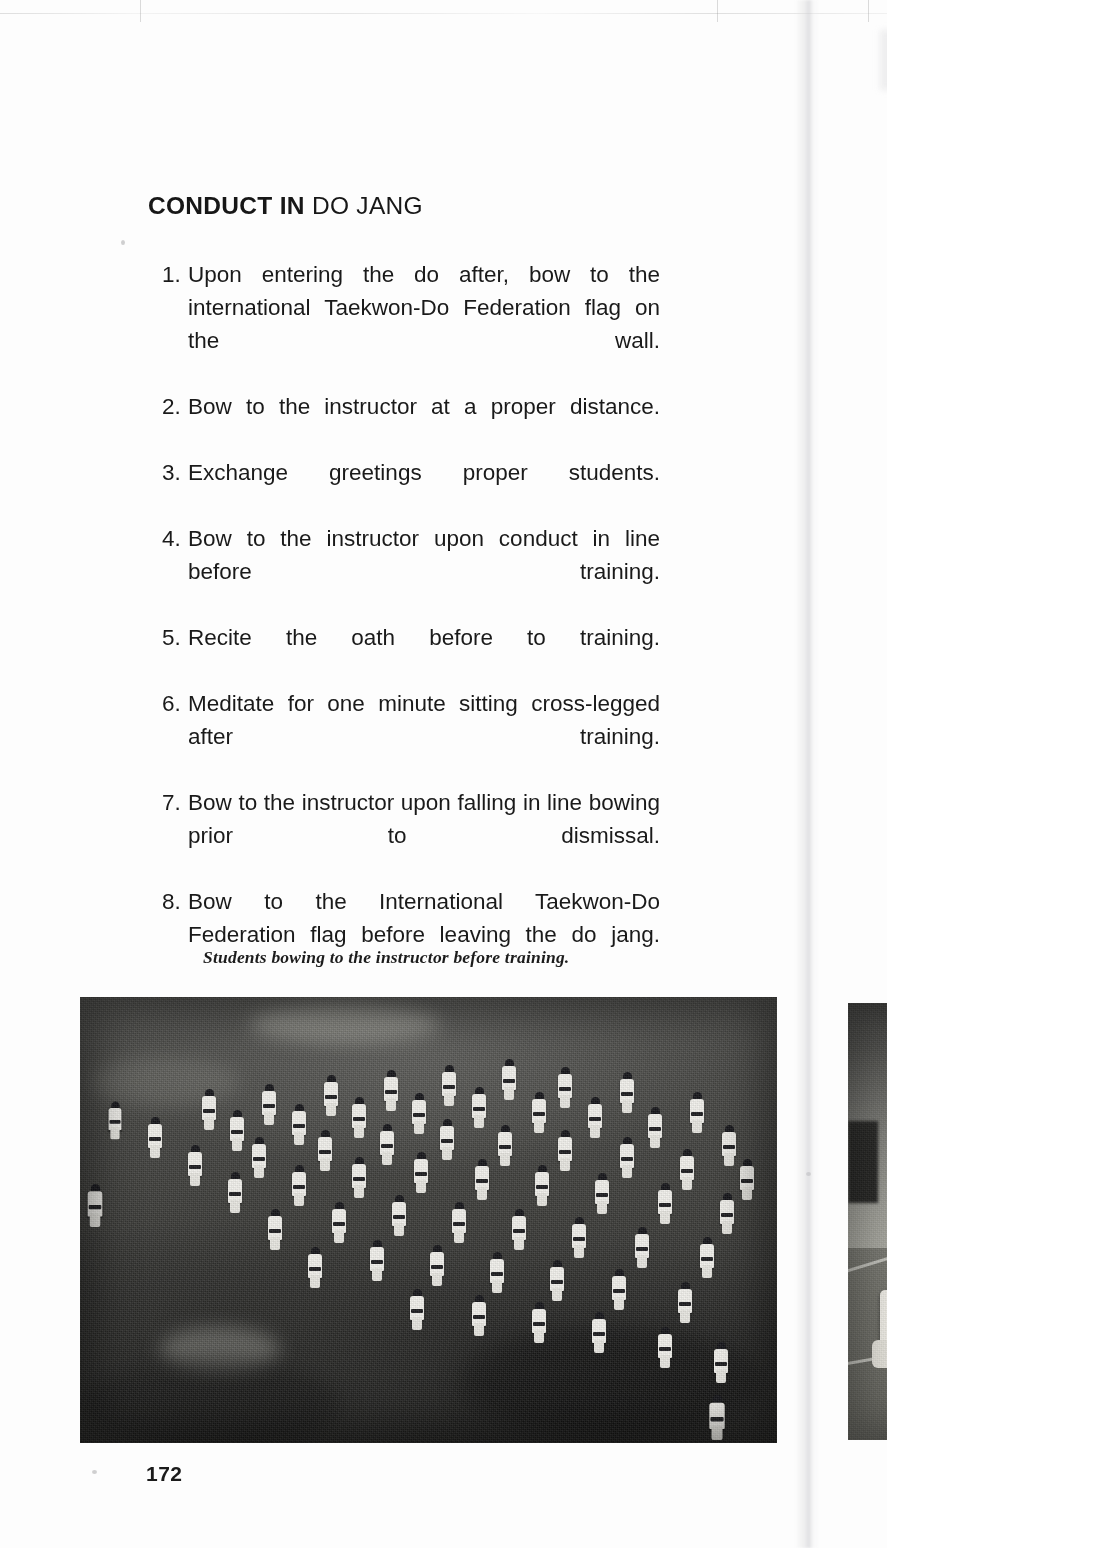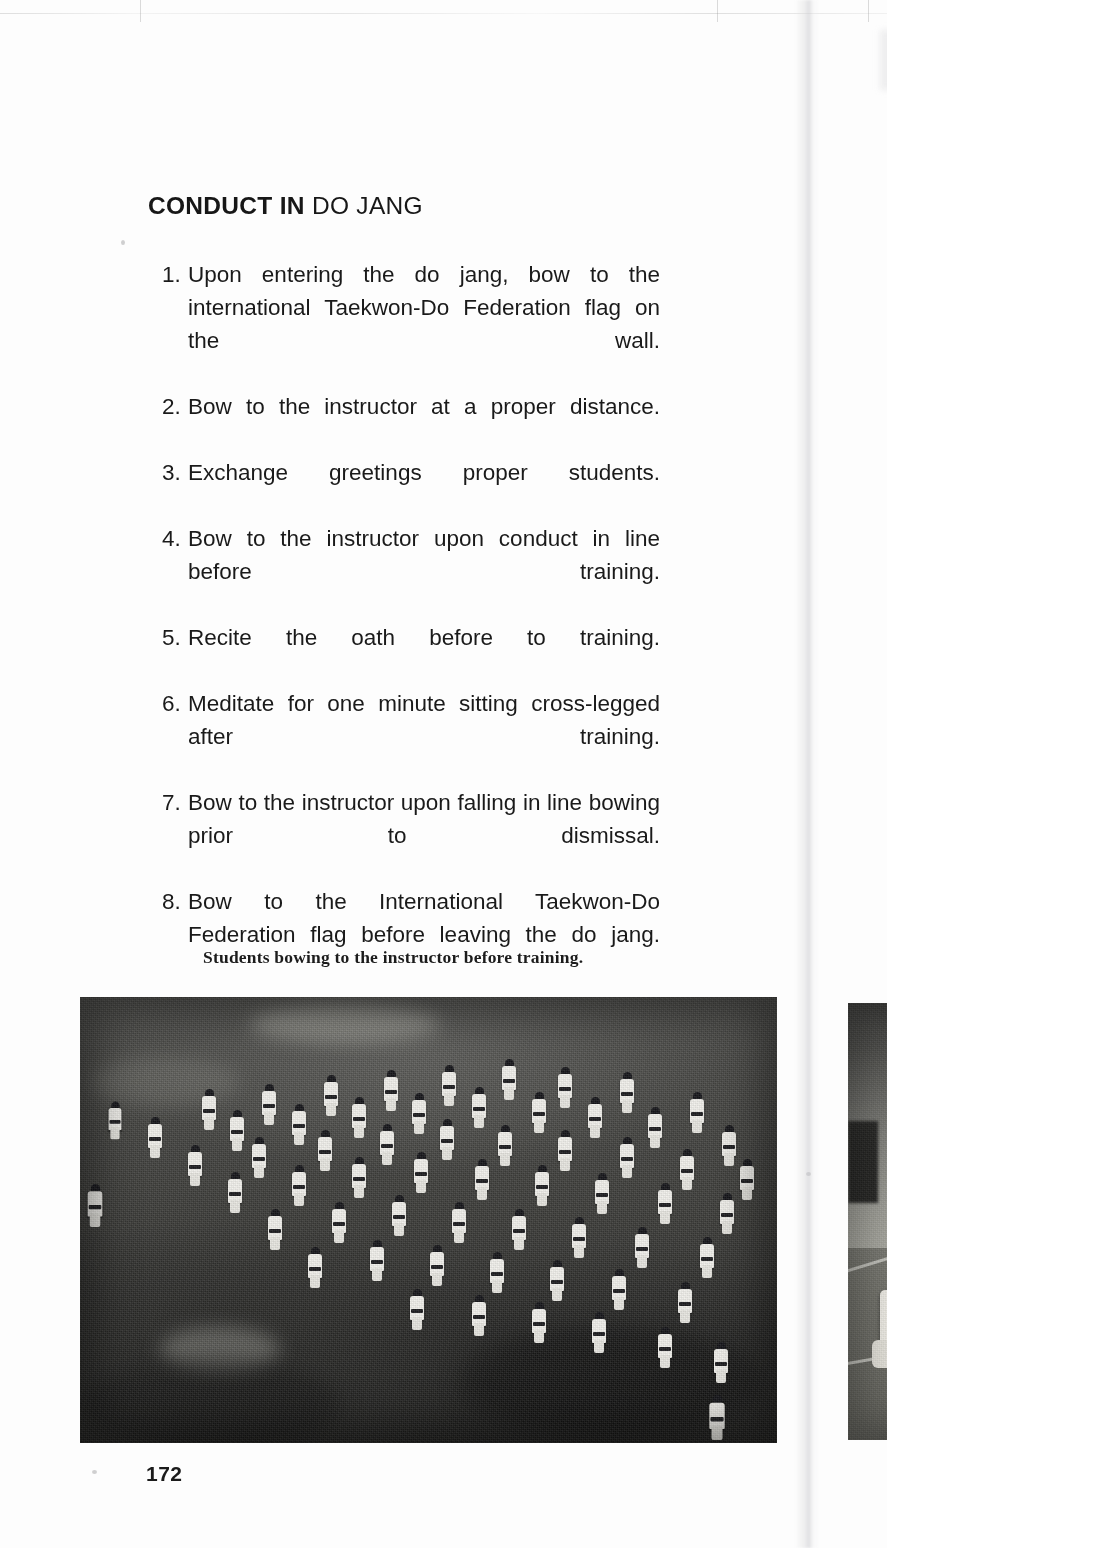--- a/index.html
+++ b/index.html
@@ -129,20 +129,21 @@
   .caption {
     position: absolute;
     left: 203px;
     top: 947px;
     font-family: "Liberation Serif", serif;
     font-weight: bold;
     font-size: 17.5px;
     letter-spacing: 0.2px;
     color: #1c1c1c;
     white-space: nowrap;
+    font-style: italic;
   }
 
   
   .photo {
     position: absolute;
     overflow: hidden;
   }
 
   #photo-main {
     left: 80px;
@@ -310,21 +311,21 @@
 
     <h1 class="heading">
       <span class="hd-bold">CONDUCT IN</span>
       <span class="hd-reg">DO JANG</span>
     </h1>
 
 
     <ol class="rules">
       <li>
         <span class="num">1.</span>
-        <span class="txt">Upon entering the do jang, bow to the international Taekwon-Do Federation flag on the wall.</span>
+        <span class="txt">Upon entering the do after, bow to the international Taekwon-Do Federation flag on the wall.</span>
       </li>
       <li>
         <span class="num">2.</span>
         <span class="txt">Bow to the instructor at a proper distance.</span>
       </li>
       <li>
         <span class="num">3.</span>
         <span class="txt">Exchange greetings proper students.</span>
       </li>
       <li>

